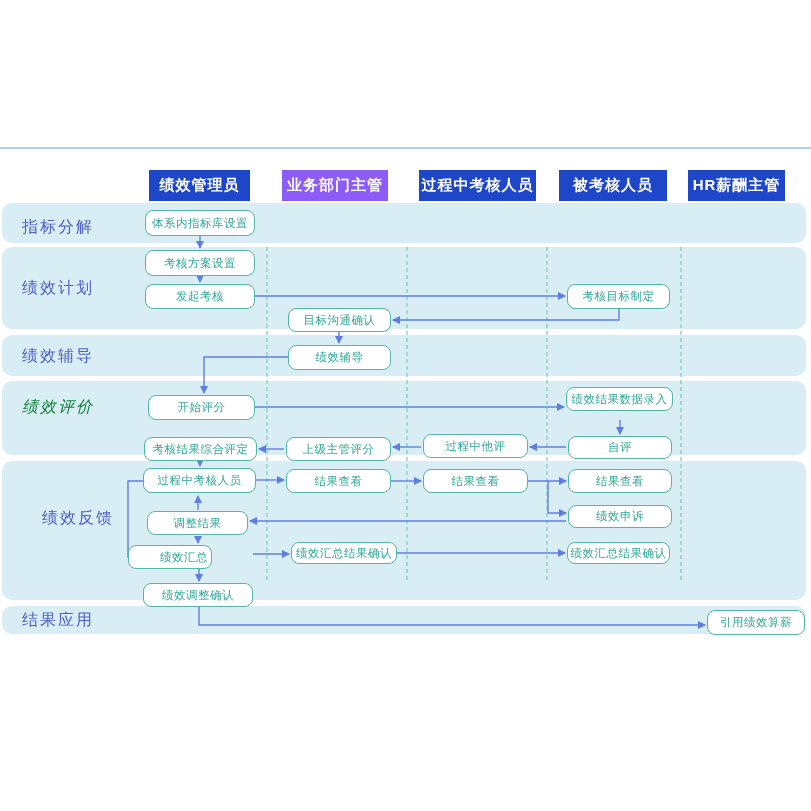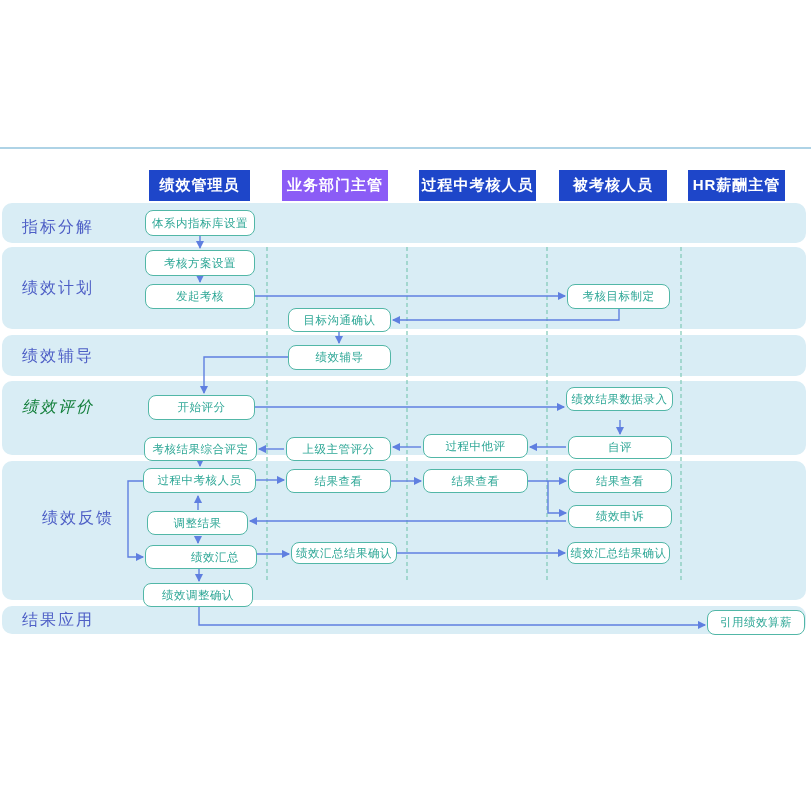--- a/index.html
+++ b/index.html
@@ -105,19 +105,19 @@
       <div class="node" style="left: 144px; top: 437px; width: 113px; height: 24px; border: 1.3px solid rgb(82, 183, 167); color: rgb(46, 167, 150);">考核结果综合评定</div>
       <div class="node" style="left: 286px; top: 437px; width: 105px; height: 24px; border: 1.3px solid rgb(82, 183, 167); color: rgb(46, 167, 150);">上级主管评分</div>
       <div class="node" style="left: 423px; top: 434px; width: 105px; height: 24px; border: 1.3px solid rgb(82, 183, 167); color: rgb(46, 167, 150);">过程中他评</div>
       <div class="node" style="left: 568px; top: 436px; width: 104px; height: 23px; border: 1.3px solid rgb(82, 183, 167); color: rgb(46, 167, 150);">自评</div>
       <div class="node" style="left: 143px; top: 468px; width: 113px; height: 25px; border: 1.3px solid rgb(82, 183, 167); color: rgb(46, 167, 150);">过程中考核人员</div>
       <div class="node" style="left: 286px; top: 469px; width: 105px; height: 24px; border: 1.3px solid rgb(82, 183, 167); color: rgb(46, 167, 150);">结果查看</div>
       <div class="node" style="left: 423px; top: 469px; width: 105px; height: 24px; border: 1.3px solid rgb(82, 183, 167); color: rgb(46, 167, 150);">结果查看</div>
       <div class="node" style="left: 568px; top: 469px; width: 104px; height: 24px; border: 1.3px solid rgb(82, 183, 167); color: rgb(46, 167, 150);">结果查看</div>
       <div class="node" style="left: 147px; top: 511px; width: 101px; height: 24px; border: 1.3px solid rgb(82, 183, 167); color: rgb(46, 167, 150);">调整结果</div>
       <div class="node" style="left: 568px; top: 505px; width: 104px; height: 23px; border: 1.3px solid rgb(82, 183, 167); color: rgb(46, 167, 150);">绩效申诉</div>
-      <div class="node" style="left: 145px; top: 545px; width: 112px; height: 24px; border: 1.3px solid rgb(82, 183, 167); color: rgb(46, 167, 150); padding-left: 28px;">绩效汇总</div>
+      <div class="node" style="left: 128px; top: 545px; width: 84px; height: 24px; border: 1.3px solid rgb(82, 183, 167); color: rgb(46, 167, 150); padding-left: 28px;">绩效汇总</div>
       <div class="node" style="left: 291px; top: 542px; width: 106px; height: 22px; border: 1.3px solid rgb(82, 183, 167); color: rgb(46, 167, 150);">绩效汇总结果确认</div>
       <div class="node" style="left: 567px; top: 542px; width: 103px; height: 22px; border: 1.3px solid rgb(82, 183, 167); color: rgb(46, 167, 150);">绩效汇总结果确认</div>
       <div class="node" style="left: 143px; top: 583px; width: 110px; height: 24px; border: 1.3px solid rgb(82, 183, 167); color: rgb(46, 167, 150);">绩效调整确认</div>
       <div class="node" style="left: 707px; top: 610px; width: 98px; height: 25px; border: 1.3px solid rgb(82, 183, 167); color: rgb(46, 167, 150);">引用绩效算薪</div>
     </div>
 </div>
 
 </body></html>

